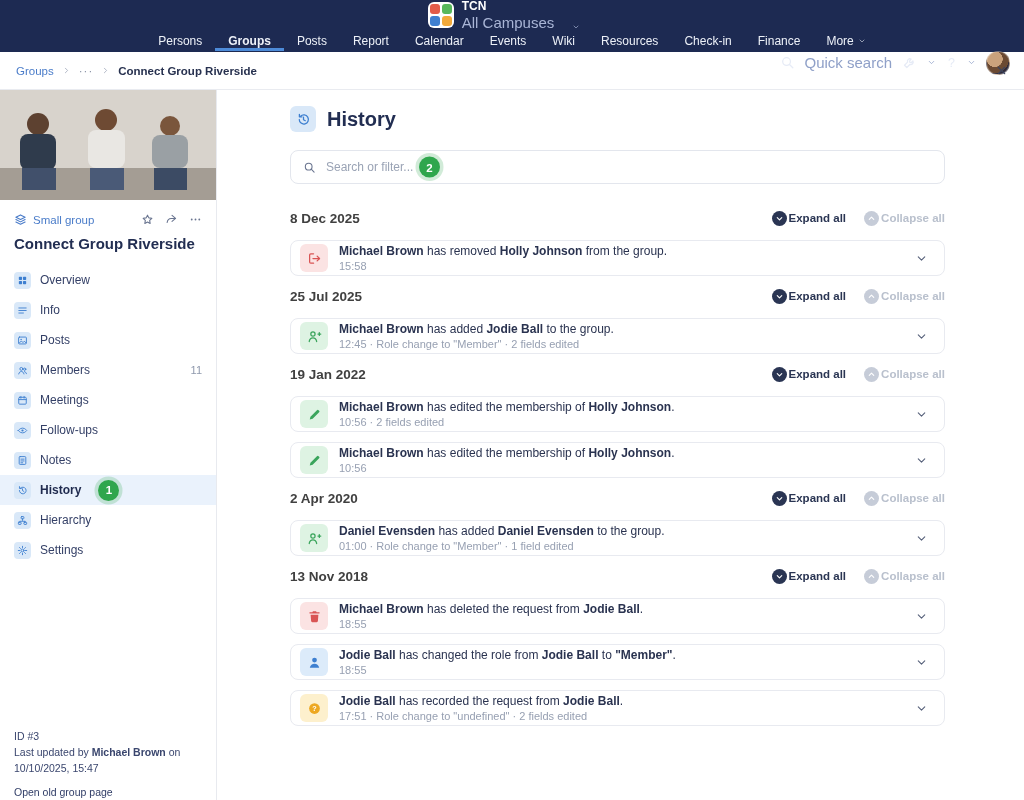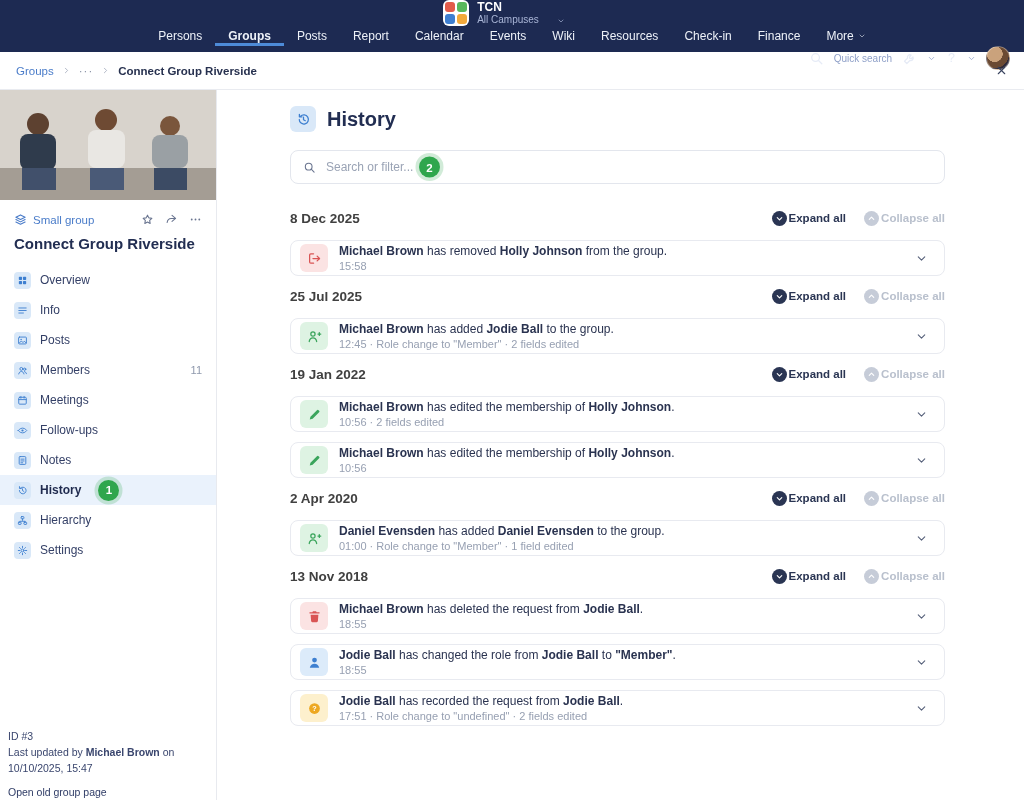--- a/index.html
+++ b/index.html
@@ -12,29 +12,29 @@
   svg { display:block; }
 
   
   .topnav { height:52px; background:#1d2a52; display:flex; align-items:center; padding:0 14px; color:#fff;flex-direction:column; }
   .brand { display:flex; align-items:center; gap:8px; margin-right:16px; cursor:pointer; }
   .logo { width:26px; height:26px; background:#fff; border-radius:6px; display:grid; grid-template-columns:repeat(2,10px); grid-template-rows:repeat(2,10px); gap:2px; place-content:center; }
   .logo i { display:block; border-radius:3px; }
   .logo .r { background:#e25c4a; } .logo .g { background:#58b85c; }
   .logo .b { background:#3f7fd0; } .logo .y { background:#f2a93b; }
   .brand-name { font-size:12px; font-weight:bold; line-height:1.15; }
-  .brand-campus { font-size:10px; color:#a9b5d6; display:flex; align-items:flex-end; gap:18px; cursor:pointer; }
+  .brand-campus { font-size:15px; color:#a9b5d6; display:flex; align-items:flex-end; gap:18px; cursor:pointer; }
   .brand-campus .cv svg { width:8px; height:8px; }
   .tn-items { display:flex; height:100%; }
   .tn-item { color:#edf1f8; font-size:12px; display:flex; align-items:center; gap:4px; padding:0 13px; height:100%; cursor:pointer; }
   .tn-item.active { border-bottom:3px solid #4d8bd8; padding-top:3px; font-weight:bold; }
   .tn-item .cv svg { width:8px; height:8px; opacity:.85; }
   .tn-right { margin-left:auto; display:flex; align-items:center; gap:10px; }
   .tn-ic { cursor:pointer; } .tn-ic svg { width:15px; height:15px; color:#e6ebf6; }
-  .tn-qs { color:#8fa0c8; font-size:10px; cursor:pointer; }
+  .tn-qs { color:#8fa0c8; font-size:15px; cursor:pointer; }
   .tn-cv svg { width:9px; height:9px; color:#8fa0c8; }
   .tn-help { font-size:12.5px; color:#e6ebf6; cursor:pointer; padding:0 2px; }
   .avatar { width:24px; height:24px; border-radius:50%; cursor:pointer;
     background:radial-gradient(circle at 35% 32%, #caa27c 0 38%, #6b4a33 39% 68%, #2e2a3a 69%); border:1px solid rgba(255,255,255,.35); }
 
   
   .crumbbar { height:38px; border-bottom:1px solid #e9ebf0; display:flex; align-items:center; padding:0 16px; gap:8px; background:#fff; }
   .crumb-link { color:#4a7cc9; font-size:11.5px; cursor:pointer; text-decoration:none; }
   .crumb-sep svg { width:9px; height:9px; color:#9aa3b5; }
   .crumb-ell { color:#8a93a6; font-size:11.5px; letter-spacing:1px; cursor:pointer; }
@@ -54,21 +54,21 @@
   .type-actions { margin-left:auto; display:flex; gap:11px; color:#6a7590; }
   .type-actions .ic { cursor:pointer; } .type-actions .ic svg { width:13px; height:13px; }
   .side-title { font-size:15px; font-weight:bold; color:#222e52; padding:9px 14px 12px; margin:0; line-height:1.2; }
   .side-item { height:30px; display:flex; align-items:center; gap:9px; padding:0 14px; cursor:pointer; font-size:12px; color:#333f66; }
   .side-item.active { background:#eaf2fc; color:#1f2a4e; font-weight:bold; }
   .sic { width:17px; height:17px; border-radius:4px; background:#d9e8f8; color:#3d7fd0; display:flex; align-items:center; justify-content:center; flex:0 0 17px; }
   .sic svg { width:11px; height:11px; }
   .side-badge { margin-left:auto; color:#8f99ad; font-size:11px; font-weight:normal; }
   .anno { width:21px; height:21px; border-radius:50%; background:#2fa64d; color:#fff; font-size:11.5px; font-weight:bold;
     display:flex; align-items:center; justify-content:center; margin-left:8px; box-shadow:0 0 0 3.5px rgba(47,166,77,.22); flex:0 0 21px; }
-  .side-footer { position:absolute; left:8px; right:10px; bottom:12px; font-size:10.5px; color:#3a466e; line-height:1.5; }
+  .side-footer { position:absolute; left:14px; right:10px; bottom:12px; font-size:10.5px; color:#3a466e; line-height:1.5; }
   .sf-link { margin-top:9px; display:block; color:#2f3c66; cursor:pointer; }
   .side-strip { position:absolute; bottom:0; left:0; right:0; height:4px; background:#4377d6; }
 
   
   .main { flex:1; padding:16px 0 0 73px; overflow:hidden; background:#fff; }
   .content { width:655px; }
   .page-head { display:flex; align-items:center; gap:11px; margin-bottom:18px; }
   .ph-ic { width:26px; height:26px; border-radius:6px; background:#d9e8f8; color:#3d7fd0; display:flex; align-items:center; justify-content:center; }
   .ph-ic svg { width:15px; height:15px; }
   .page-title { font-size:20px; font-weight:bold; color:#222e52; margin:0; }

